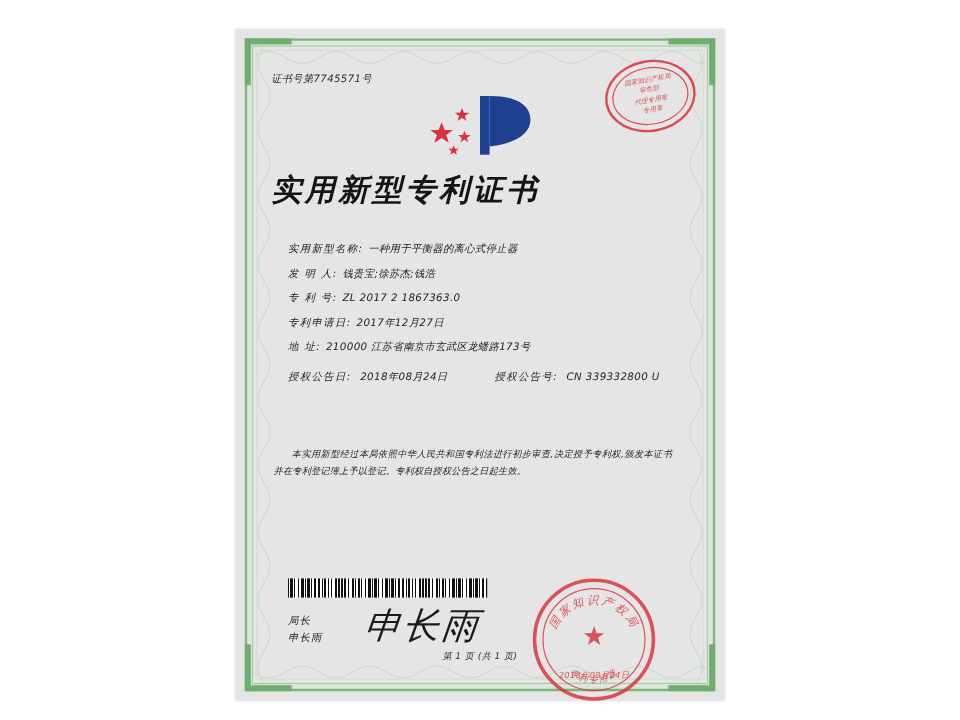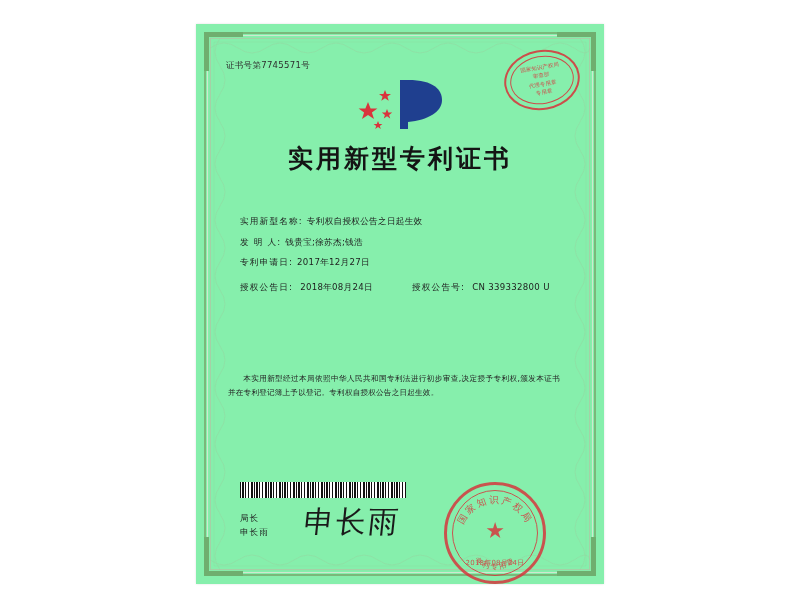--- a/index.html
+++ b/index.html
@@ -17,22 +17,23 @@
     background: #ffffff;
     overflow: hidden;
   }
   
   .sheet {
     position: absolute;
     left: 196px;
     top: 24px;
     width: 408px;
     height: 560px;
-    background: #86efac;
+    background: #e5e5e5;
     box-shadow: 0 0 2px rgba(0,0,0,0.12);
+    font-style: italic;
   }
   
   .border-outer {
     position: absolute;
     left: 8px;
     top: 8px;
     right: 8px;
     bottom: 8px;
     border: 2px solid #7ab87a;
     border-radius: 2px;
@@ -130,33 +131,32 @@
     transform: translateX(-50%);
     width: 96px;
     height: 56px;
   }
 
   .doc-title {
     position: absolute;
     left: 0;
     right: 0;
     top: 92px;
-    text-align: center;
     font-family: "DejaVu Serif", "Liberation Serif", serif;
     font-size: 25px;
     font-weight: bold;
     letter-spacing: 3px;
     color: #141414;
   }
 
   .fields {
     position: absolute;
     left: 14px;
     right: 14px;
-    top: 166px;
+    top: 152px;
   }
   .field-row {
     display: flex;
     align-items: baseline;
     font-size: 8.6px;
     color: #1d1d1d;
     margin-bottom: 8.5px;
     letter-spacing: .3px;
   }
   .field-label {
@@ -327,29 +327,37 @@
           <path d="M48,4 L48,53 L56,53 L56,4 Z" fill="#1f3f8f"></path>
           <path d="M56,4 C82,4 90,14 90,24 C90,36 76,44 56,46 Z" fill="#1f3f8f"></path>
         </svg>
       </div>
 
       <div class="doc-title">实用新型专利证书</div>
 
       <div class="fields">
         <div class="field-row">
           <span class="field-label">实用新型名称:</span>
-          <span class="field-value">专利权自授权公告之日起生效</span>
+          <span class="field-value">一种用于平衡器的离心式停止器</span>
         </div>
         <div class="field-row">
           <span class="field-label">发 明 人:</span>
           <span class="field-value">钱贵宝;徐苏杰;钱浩</span>
         </div>
         <div class="field-row">
+          <span class="field-label">专 利 号:</span>
+          <span class="field-value">ZL 2017 2 1867363.0</span>
+        </div>
+        <div class="field-row">
           <span class="field-label">专利申请日:</span>
           <span class="field-value">2017年12月27日</span>
+        </div>
+        <div class="field-row">
+          <span class="field-label">地 址:</span>
+          <span class="field-value">210000 江苏省南京市玄武区龙蟠路173号</span>
         </div>
 
         <div class="grant-row">
           <div class="left">
             <span class="field-label">授权公告日:</span>
             <span class="field-value">2018年08月24日</span>
           </div>
           <div class="right">
             <span class="field-label">授权公告号:</span>
             <span class="field-value">CN 339332800 U</span>
@@ -380,15 +388,16 @@
             <textPath href="#arcTop" startOffset="50%" text-anchor="middle">国家知识产权局</textPath>
           </text>
           <text font-size="7.5" fill="#d8323a" letter-spacing="1.6">
             <textPath href="#arcBottom" startOffset="50%" text-anchor="middle">专利专用章</textPath>
           </text>
         </svg>
         <div class="star">★</div>
         <div class="date">2018年08月24日</div>
       </div>
 
+      <div class="page-foot">第 1 页 (共 1 页)</div>
     </div>
   </div>
 </div>
 
 </body></html>

